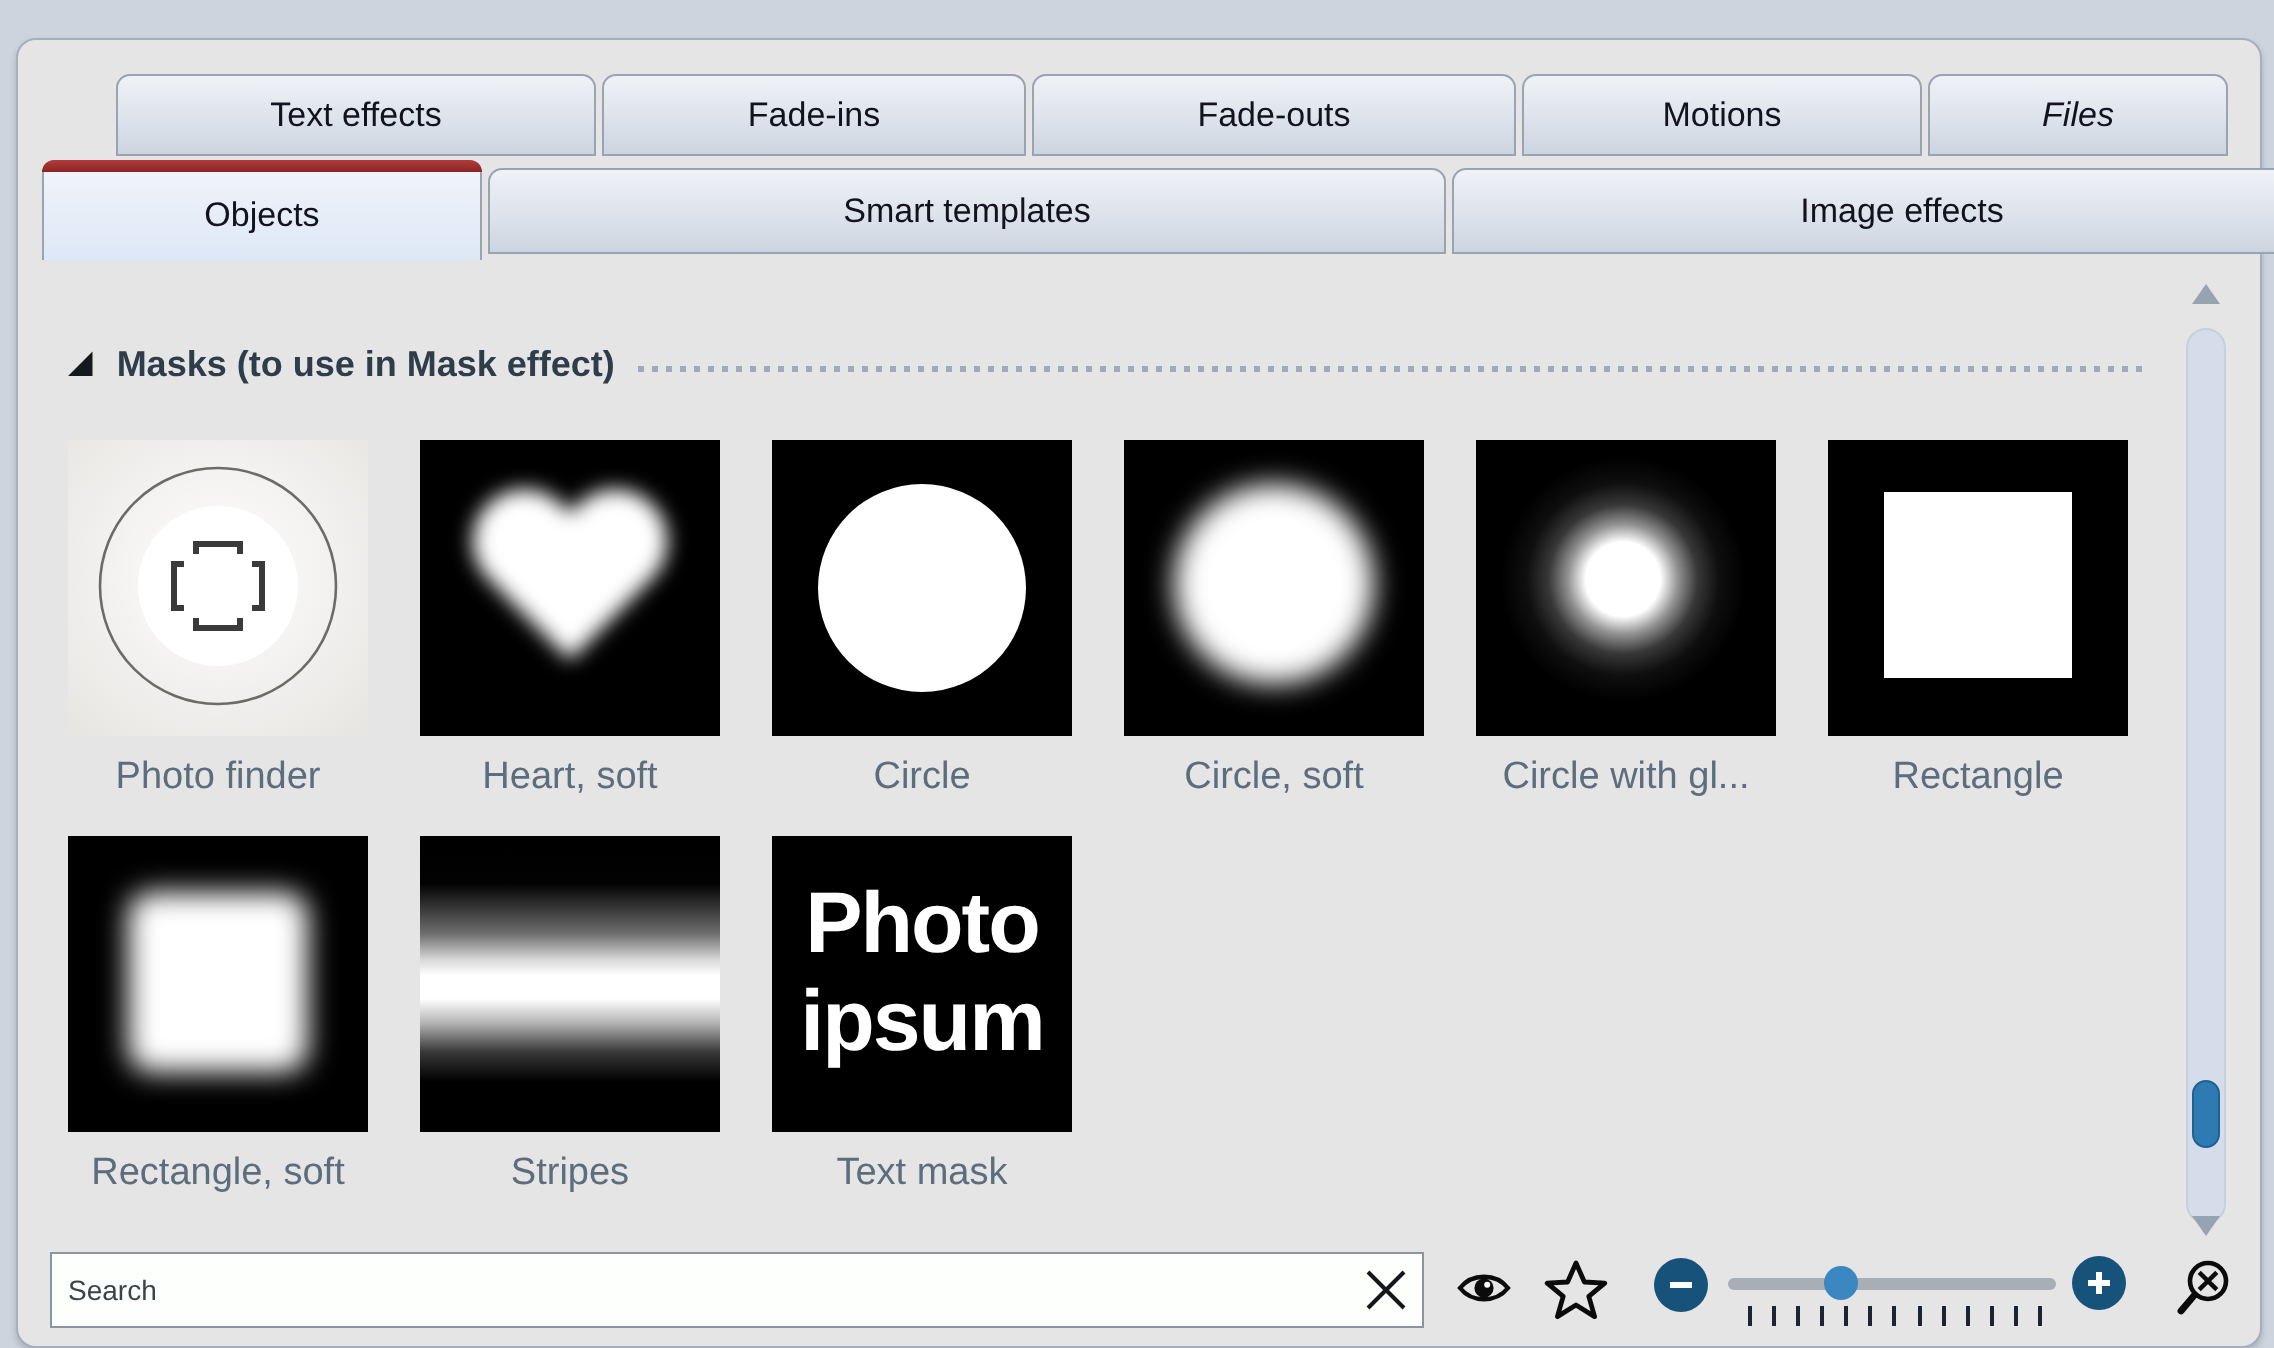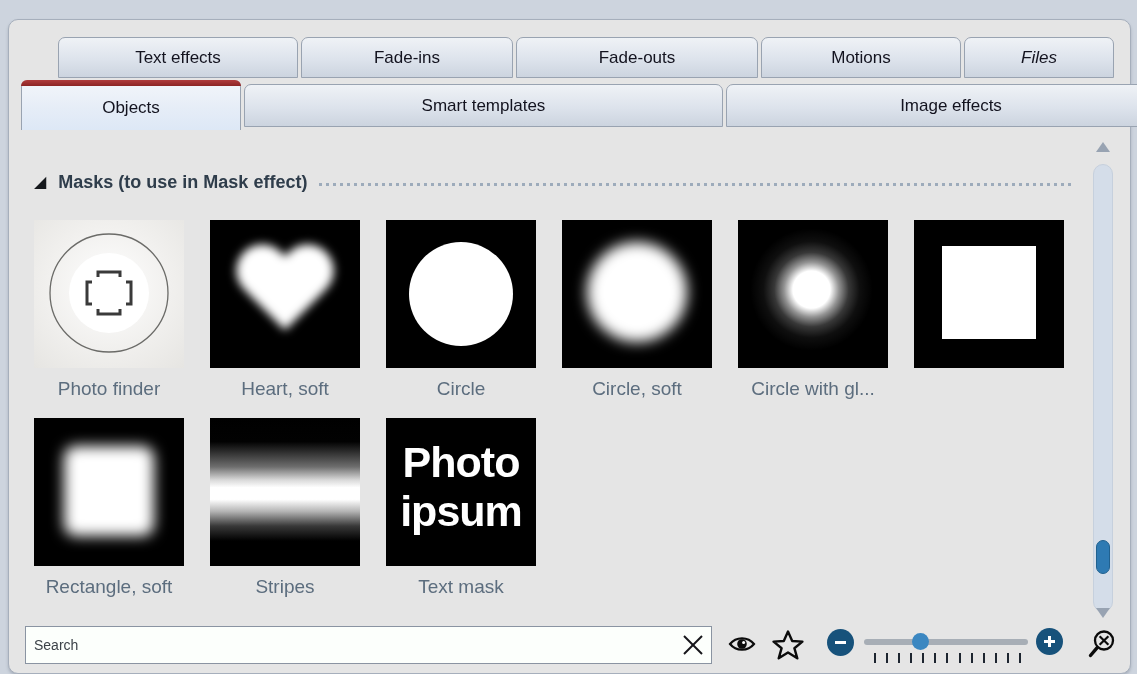--- a/index.html
+++ b/index.html
@@ -250,20 +250,21 @@
       
     </div>
     <div class="mask-label">Circle with gl...</div>
   </div>
       <div class="mask-item s-rect">
     <div class="thumb">
 
       <div class="sq"></div>
 
     </div>
+    <div class="mask-label">Rectangle</div>
   </div>
       <div class="mask-item s-rect-soft">
     <div class="thumb">
 
       <div class="sq"></div>
 
     </div>
     <div class="mask-label">Rectangle, soft</div>
   </div>
       <div class="mask-item s-stripes">

